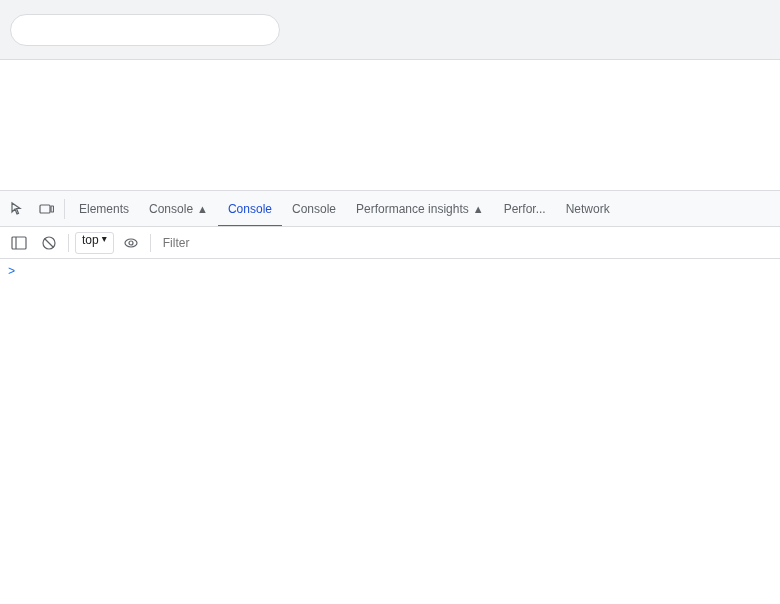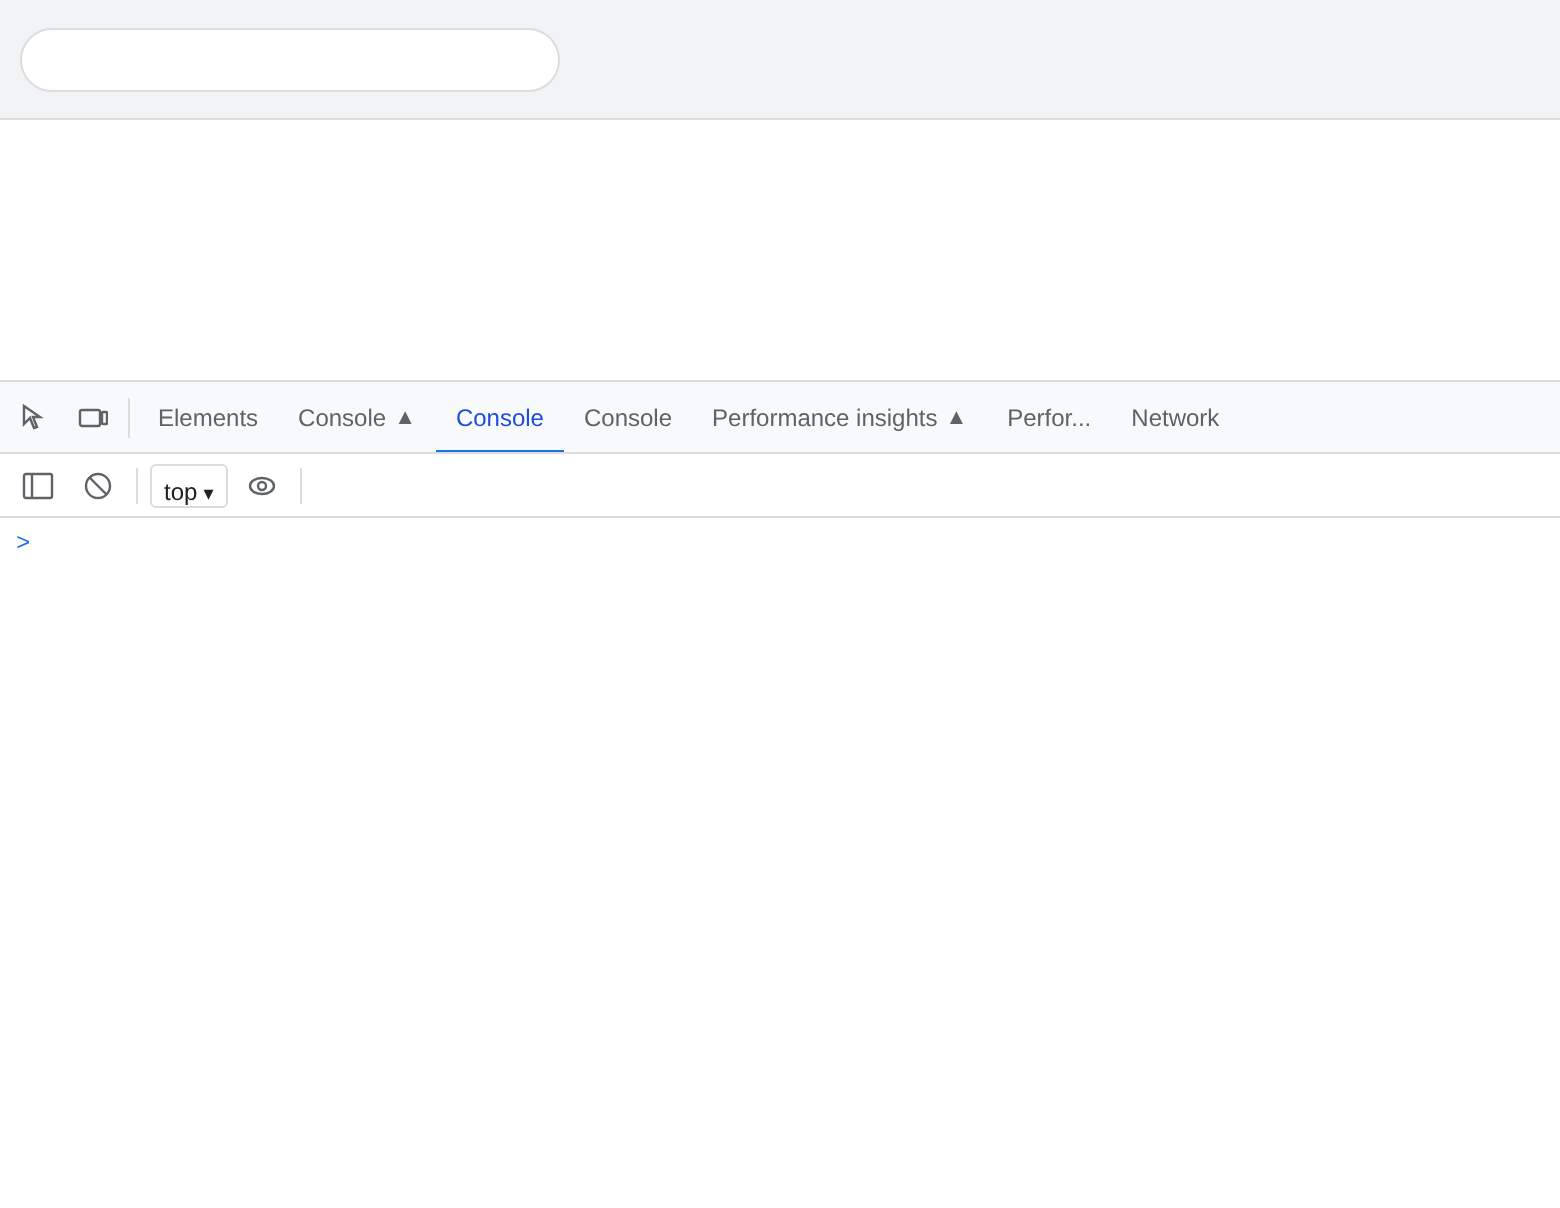--- a/index.html
+++ b/index.html
@@ -145,21 +145,21 @@
     .toolbar-separator {
       width: 1px;
       height: 18px;
       background: #dadce0;
       margin: 0 2px;
       flex-shrink: 0;
     }
 
     .context-selector {
       display: flex;
-      align-items: flex-end;
+      align-items: flex-start;
       height: 22px;
       padding: 0 6px;
       border: 1px solid #dadce0;
       border-radius: 3px;
       cursor: pointer;
       font-size: 12px;
       color: #202124;
       gap: 3px;
       background: #ffffff;
     }
@@ -283,20 +283,21 @@
 
     <div class="toolbar-btn" title="Live expressions">
       <svg width="16" height="16" viewBox="0 0 16 16" fill="none">
         <ellipse cx="8" cy="8" rx="6" ry="4" stroke="#5f6368" stroke-width="1.2"></ellipse>
         <circle cx="8" cy="8" r="2" stroke="#5f6368" stroke-width="1.2"></circle>
       </svg>
     </div>
 
     <div class="toolbar-separator"></div>
 
+    <input type="text" class="filter-input" placeholder="Filter" style="">
 
   </div>
 
   <div class="console-content">
     <div class="console-prompt">
       <span class="prompt-arrow">&gt;</span>
     </div>
   </div>
 
 </div>

